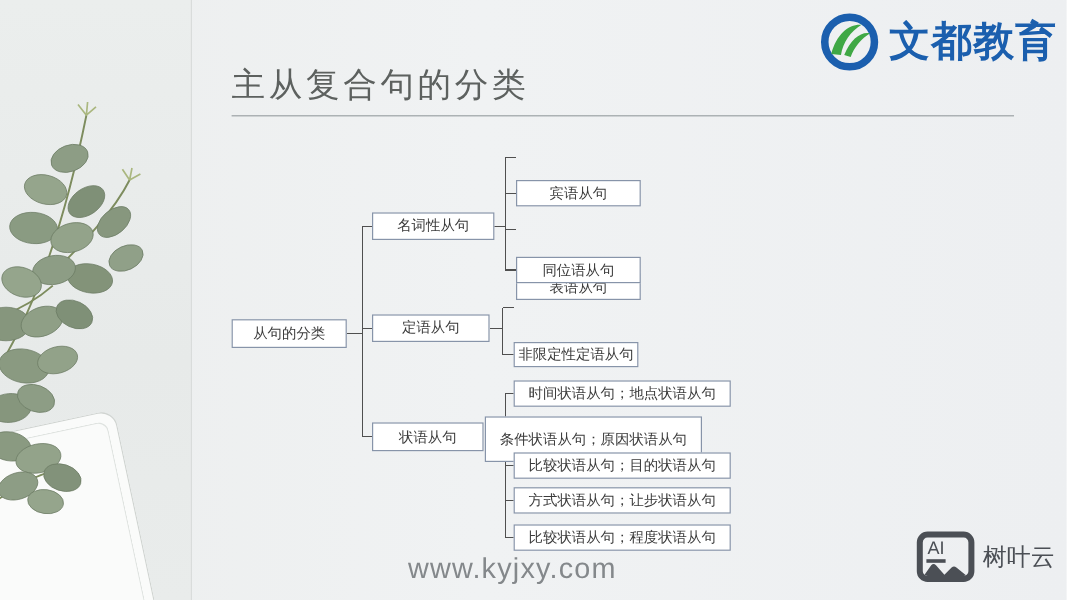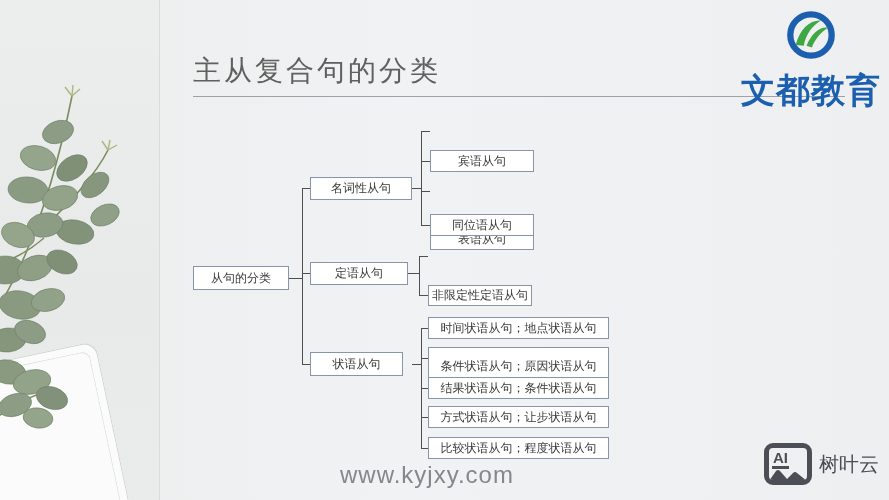--- a/index.html
+++ b/index.html
@@ -32,58 +32,58 @@
   .title{
     position:absolute; left:193px; top:52px;
     font-family:Liberation Serif, serif;
     font-size:28px; letter-spacing:3px; color:#5d615f; font-weight:400;
   }
   .title-rule{
     position:absolute; left:193px; top:96px; width:652px; height:1px; background:#9ca2a5;
   }
 
   
-  .brand{ position:absolute; top:8px; right:8px; display:flex; align-items:center; gap:6px;flex-direction:column; }
+  .brand{ position:absolute; top:8px; right:8px; display:flex; align-items:center; gap:6px; }
   .brand-name{ font-size:34px; font-weight:bold; color:#1b5fae; letter-spacing:1px; }
 
   
   .node{
     position:absolute; background:#ffffff; border:1px solid #8794a9;
     display:flex; align-items:center; justify-content:center;
     font-size:12px; color:#3a3a3a; white-space:nowrap;
   }
   .n-root{ left:193px; top:266px; width:96px; height:24px; }
   .n-b0{ left:310px; top:177px; width:102px; height:23px; }
   .n-b1{ left:310px; top:262px; width:98px;  height:23px; }
   .n-b2{ left:310px; top:352px; width:93px; height:24px; }
   .n00{ left:430px; top:120px; width:104px; height:22px; }
   .n01{ left:430px; top:150px; width:104px; height:22px; }
   .n02{ left:430px; top:180px; width:104px; height:22px;margin-top:48px; }
   .n03{ left:430px; top:214px; width:104px; height:22px; }
   .n10{ left:428px; top:246px; width:104px; height:21px; }
   .n11{ left:428px; top:285px; width:104px; height:21px; }
   .n20{ left:428px; top:317px; width:181px; height:22px; }
-  .n21{ left:428px; top:347px; width:181px; height:38px; }
+  .n21{ left:404px; top:347px; width:181px; height:38px; }
   .n22{ left:428px; top:377px; width:181px; height:22px; }
   .n23{ left:428px; top:406px; width:181px; height:22px; }
   .n24{ left:428px; top:437px; width:181px; height:22px; }
   .connectors{ position:absolute; left:0; top:0; pointer-events:none; }
 
   
   .watermark{
     position:absolute; left:340px; top:461px;
     font-size:24px; color:#84888b; letter-spacing:1px;
   }
   .syy{ position:absolute; right:10px; top:443px; display:flex; align-items:center; gap:7px; }
   .syy-icon{
     position:relative; width:48px; height:42px;
     border:5px solid #4b4f55; border-radius:9px; overflow:hidden; background:transparent;
   }
   .syy-ai{
-    position:absolute; left:3px; top:2px; font-size:15px; font-weight:bold; color:#4b4f55;
+    position:absolute; left:3px; top:2px; font-size:15px; font-weight:normal; color:#4b4f55;
     border-bottom:3px solid #4b4f55; line-height:16px; padding:0 1px;
   }
   .syy-mtn{ position:absolute; left:0; bottom:-1px; }
   .syy-name{ font-size:20px; font-weight:normal; color:#4b4f55; }
 </style>
 </head>
 <body>
 
 <div id="stage">
 
@@ -155,21 +155,21 @@
   <div class="node n-b2">状语从句</div>
 
   <div class="node n01">宾语从句</div>
   <div class="node n02">表语从句</div>
   <div class="node n03">同位语从句</div>
 
   <div class="node n11">非限定性定语从句</div>
 
   <div class="node n20">时间状语从句；地点状语从句</div>
   <div class="node n21">条件状语从句；原因状语从句</div>
-  <div class="node n22">结果状语从句；条件状语从句</div>
+  <div class="node n22">比较状语从句；目的状语从句</div>
   <div class="node n23">方式状语从句；让步状语从句</div>
   <div class="node n24">比较状语从句；程度状语从句</div>
 
   <div class="watermark">www.kyjxy.com</div>
 
   <div class="syy">
     <div class="syy-icon">
       <span class="syy-ai">AI</span>
       <svg class="syy-mtn" width="38" height="15" viewBox="0 0 38 15">
         <path d="M0 15 L7 5 Q9 3 11 5 L18 13 L24 7 Q26 5 28 7 L38 15 Z" fill="#4b4f55"></path>

